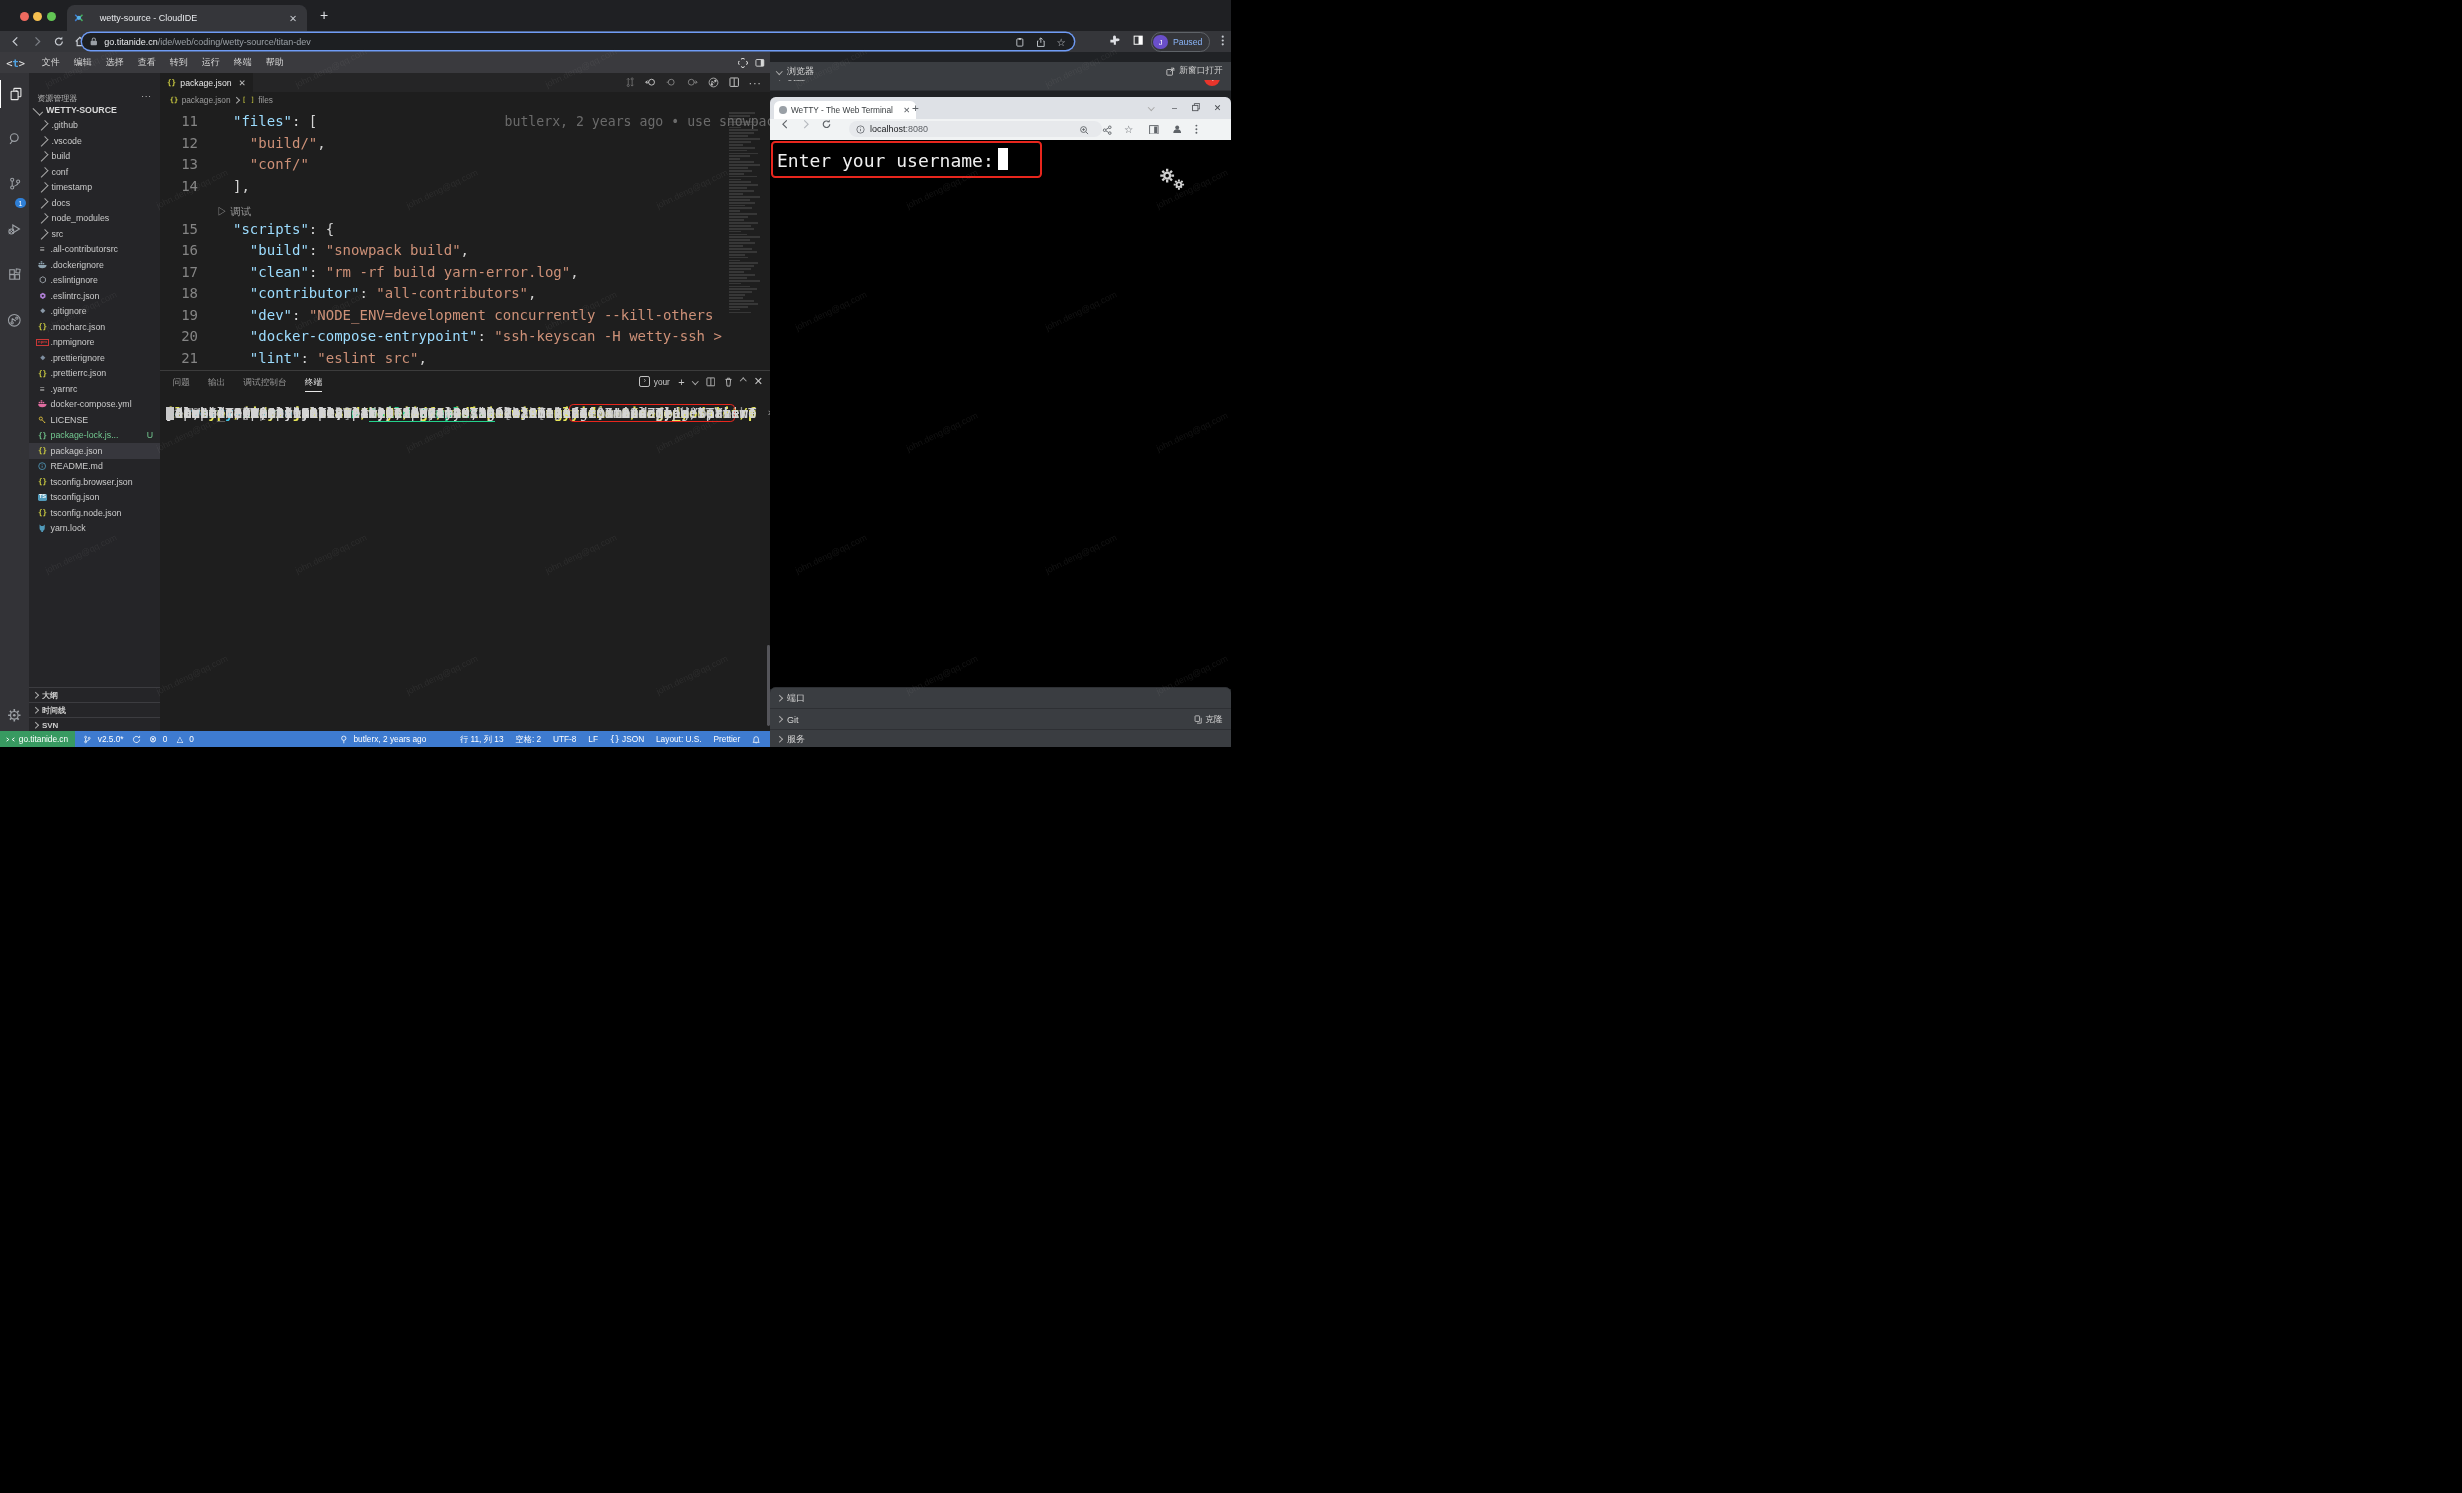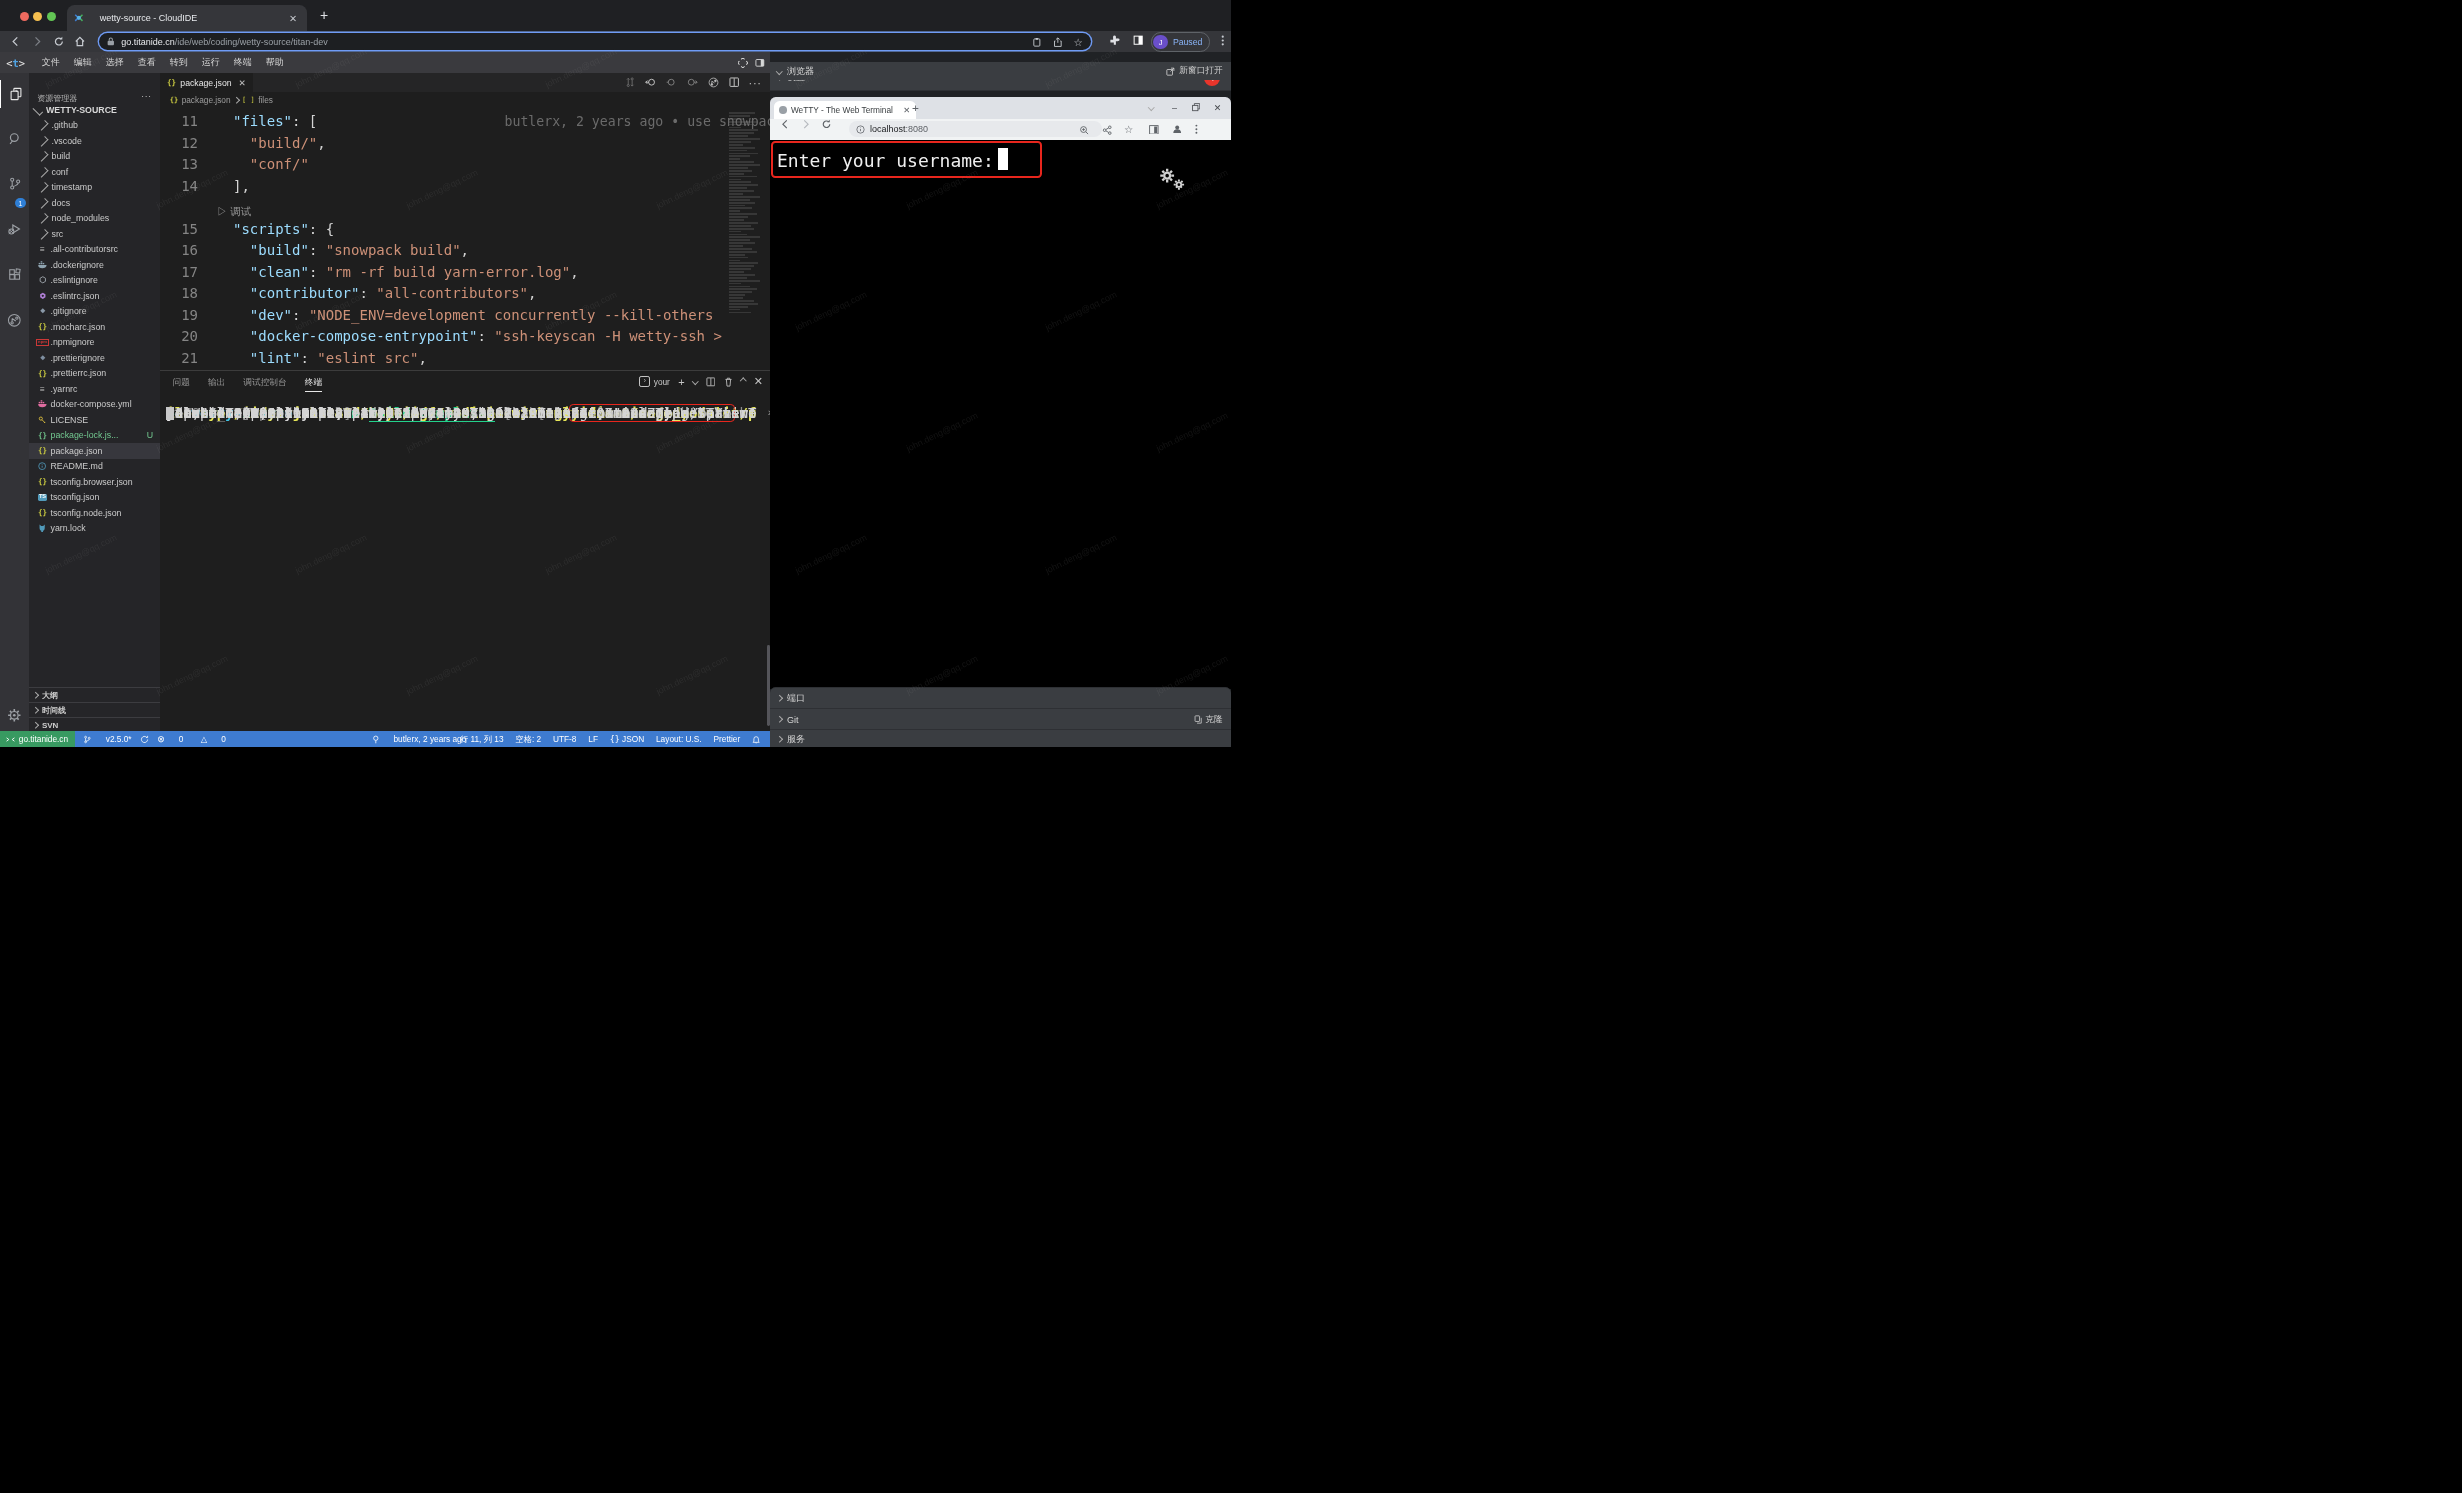--- a/index.html
+++ b/index.html
@@ -11,21 +11,21 @@
   #tabstrip{position:absolute;left:0;top:0;width:1231px;height:31px;background:#1f2023;}
   .tl{position:absolute;top:11.8px;width:9px;height:9px;border-radius:50%;}
   .btab{position:absolute;left:67px;top:4.9px;width:240px;height:26.4px;background:#35363a;
         border-radius:7.6px 7.6px 0 0;display:flex;align-items:center;padding:0 7px;box-sizing:border-box;}
   .btab .t{color:#e8eaed;font-size:9px;margin-left:16px;white-space:nowrap;flex:1;}
   .tabx{color:#c6c9ce;font-size:9.7px;padding:0 2.8px;}
   .newtab{position:absolute;left:320px;top:8.3px;color:#dfe1e5;font-size:14px;line-height:14px;}
   #toolbar{position:absolute;left:0;top:31px;width:1231px;height:21px;background:#35363a;
            display:flex;align-items:center;}
   .navic{margin-left:9.7px;}
-  #urlbar{position:absolute;left:99px;top:33px;width:992px;height:17.4px;background:#1d1f22;
+  #urlbar{position:absolute;left:82px;top:33px;width:992px;height:17.4px;background:#1d1f22;
           border-radius:9.7px;box-shadow:0 0 0 1.4px #6f9bf5;display:flex;align-items:center;padding:0 8.3px;box-sizing:border-box;}
   #urltext{font-size:9px;margin-left:6.3px;flex:1;white-space:nowrap;overflow:hidden;}
   #urltext .host{color:#e8eaed;} #urltext .path{color:#9aa0a6;}
   .pillic{margin-left:11px;}
   #profile{position:absolute;left:1151px;top:32px;height:18px;border:0.7px solid #5f6368;border-radius:9.7px;
            display:flex;align-items:center;padding:0 7px 0 1.4px;}
   #avatar{width:14.6px;height:14.6px;border-radius:50%;background:#6a4fc9;color:#fff;font-size:7.6px;
           display:flex;align-items:center;justify-content:center;}
   #paused{color:#8ab4f8;font-size:8.7px;margin-left:4.9px;}
   
@@ -97,21 +97,21 @@
   .t-c{color:#3fc6e8;font-weight:bold;} .t-w{color:#d4d4d4;} .t-wb{color:#e8e8e8;font-weight:bold;}
   .t-gu{color:#23d18b;font-weight:bold;border-bottom:1.4px solid #23d18b;}
   .t-box{color:#d4d4d4;border:1.7px solid #e8261d;border-radius:4.2px;padding:0 2.1px;margin-left:-2.1px;}
   #tcursor{display:inline-block;width:7.6px;height:13.2px;background:#c8c8c8;vertical-align:-2.1px;}
   #texpand{position:absolute;right:-1.4px;top:35px;color:#9a9a9a;font-size:11px;}
   #tscroll{position:absolute;right:0px;top:274px;width:3.5px;height:81px;background:#55555a;border-radius:1.4px;}
   
   #statusbar{position:absolute;left:0;top:731px;width:770px;height:16px;background:#3e7bd0;
              display:flex;align-items:center;font-size:8.3px;color:#fff;white-space:nowrap;}
   #remote{height:16px;background:#389a61;display:flex;align-items:center;padding:0 7px 0 5.6px;gap:4.2px;}
-  .sbitem{margin-left:8.3px;display:flex;align-items:center;gap:14px;}
+  .sbitem{margin-left:8.3px;display:flex;align-items:center;gap:6px;}
   #sbright{position:absolute;right:9.7px;display:flex;gap:11.8px;align-items:center;}
   
   #rightpanel{position:absolute;left:770px;top:52px;width:461px;height:695px;background:#202225;}
   .rprow{position:absolute;left:0;width:461px;background:#3a3d41;display:flex;align-items:center;
          font-size:9px;color:#d6d6d6;}
   .rprow .chev{margin:0 5.6px 0 7px;}
   #openext{position:absolute;right:8.3px;display:flex;align-items:center;gap:4.2px;color:#cfcfcf;font-size:8.7px;}
   #dengbadge{position:absolute;right:11px;top:-8.3px;width:16px;height:16px;border-radius:50%;background:#e8352b;
              color:#fff;font-size:7.6px;display:flex;align-items:center;justify-content:center;}
   #webwin{position:absolute;left:0;top:45px;width:461px;height:592px;border-radius:5.6px 5.6px 0 0;overflow:hidden;}

